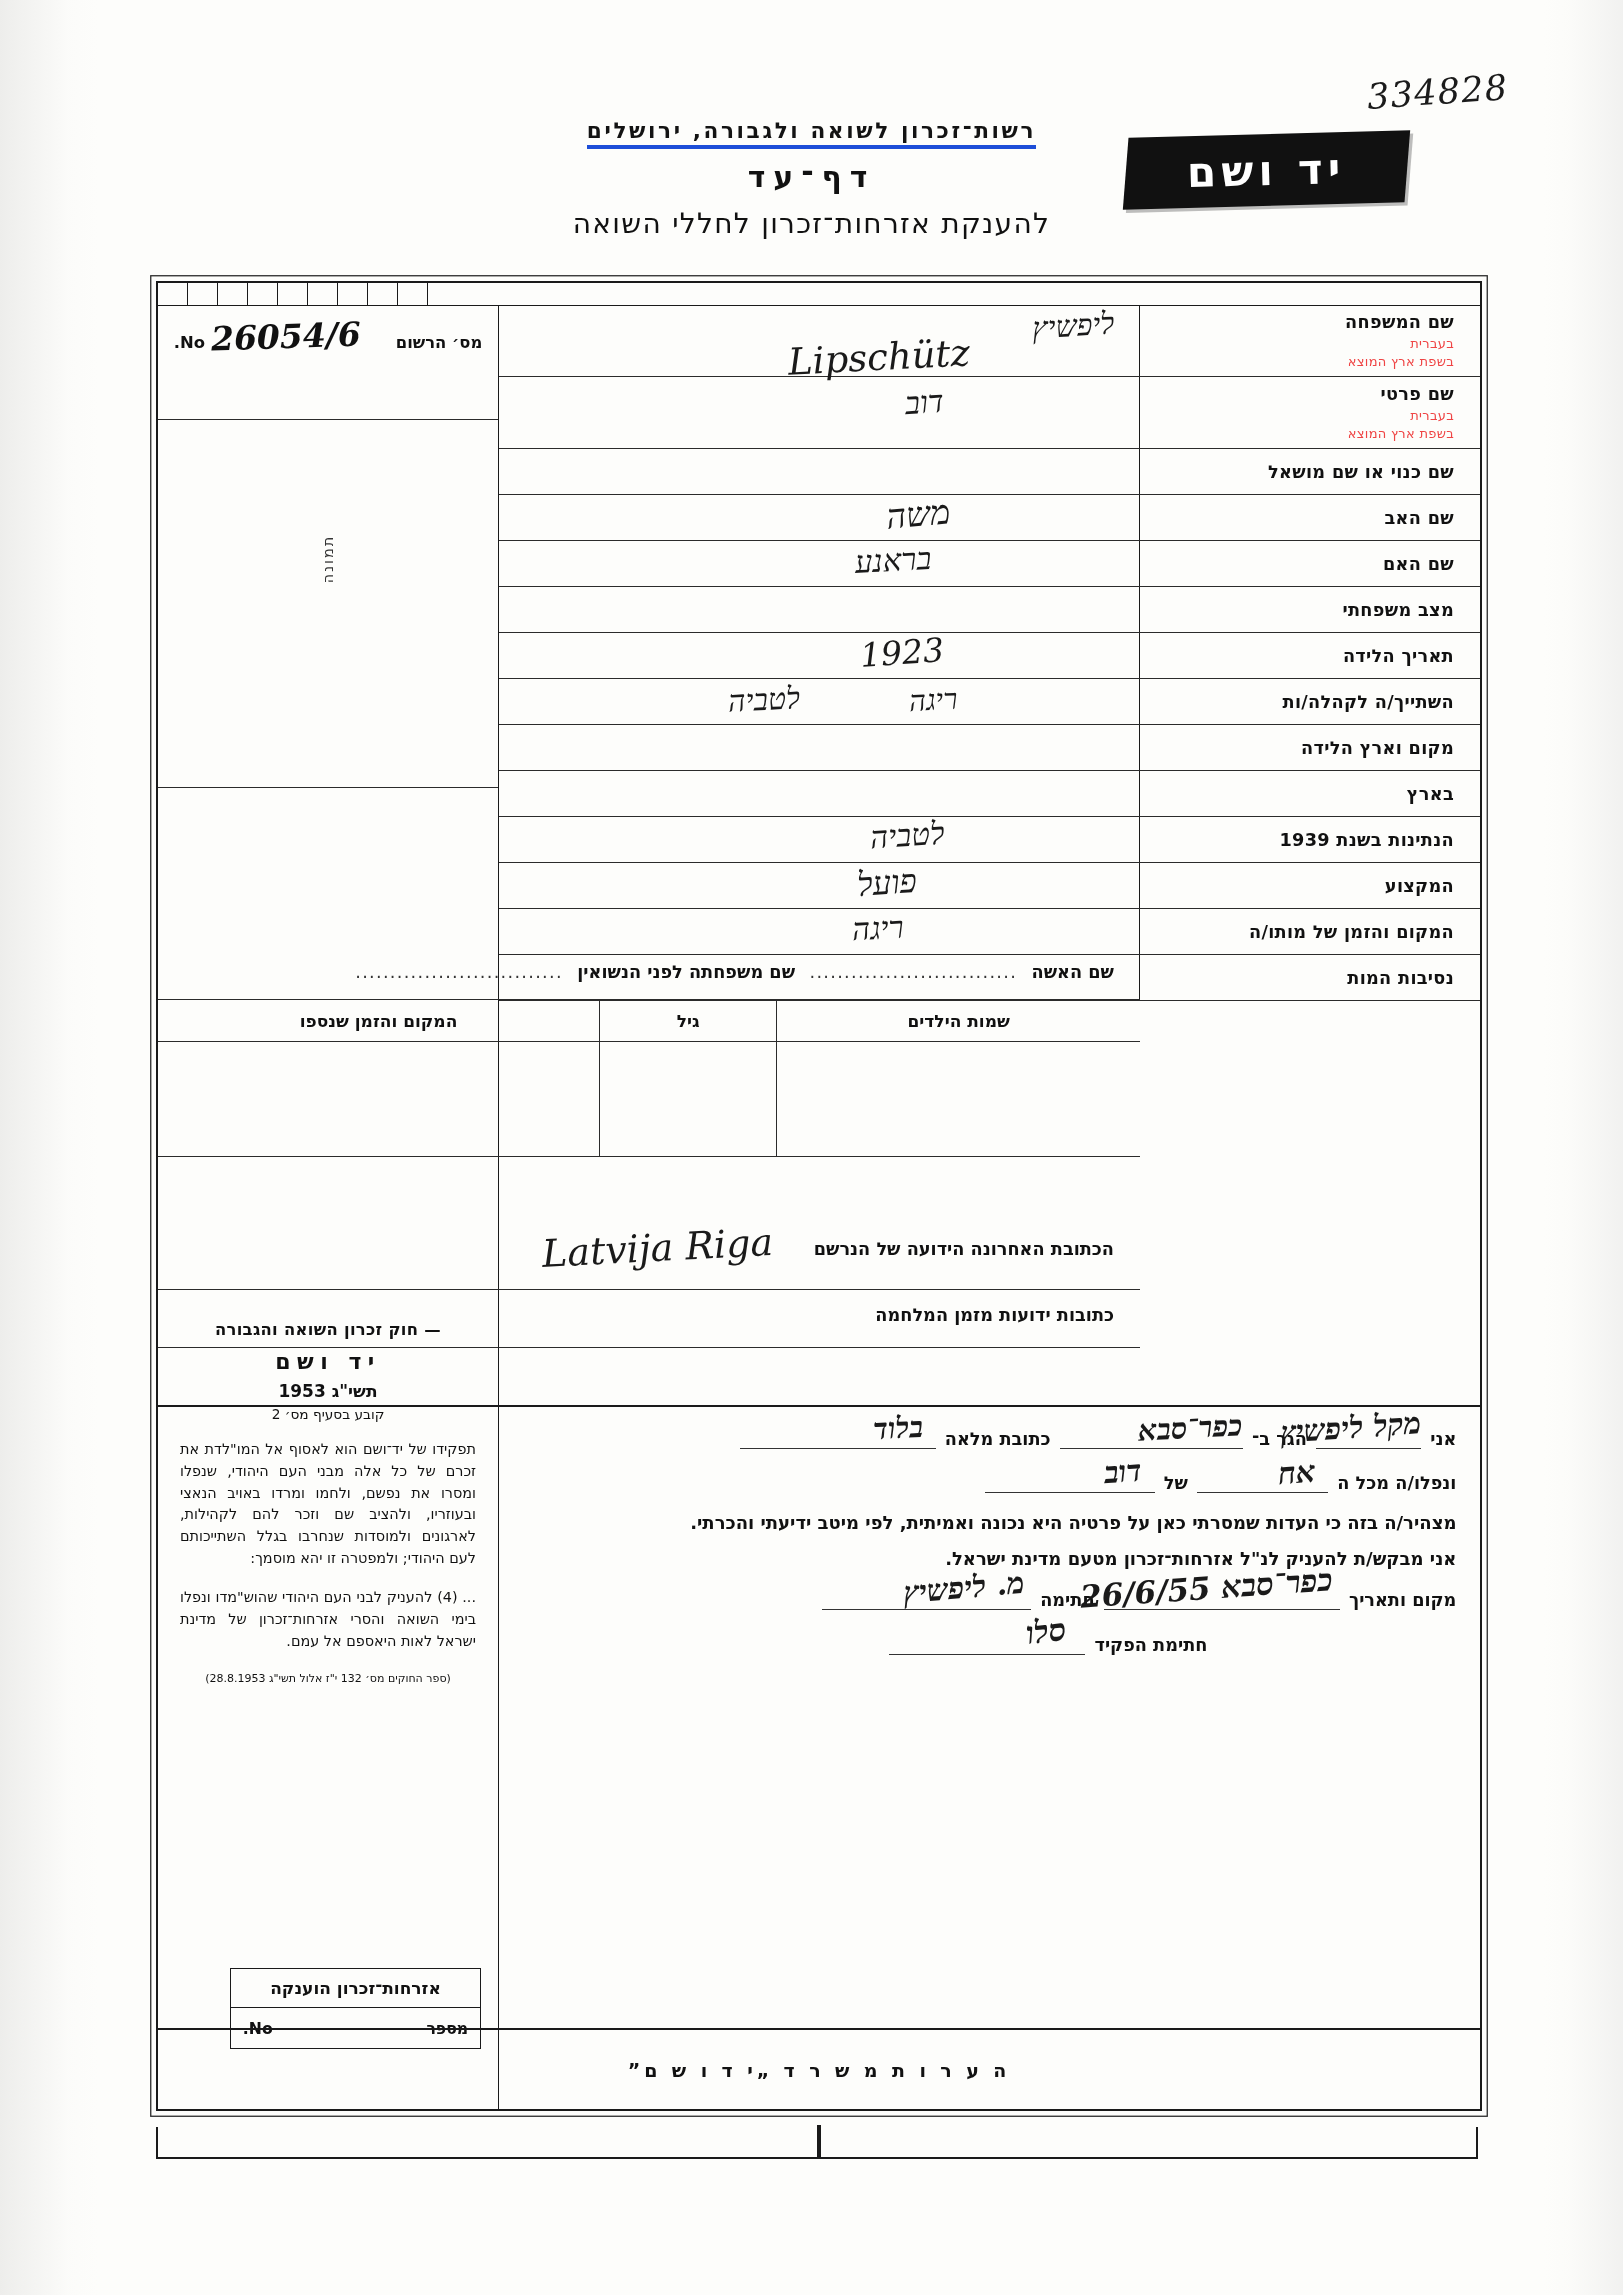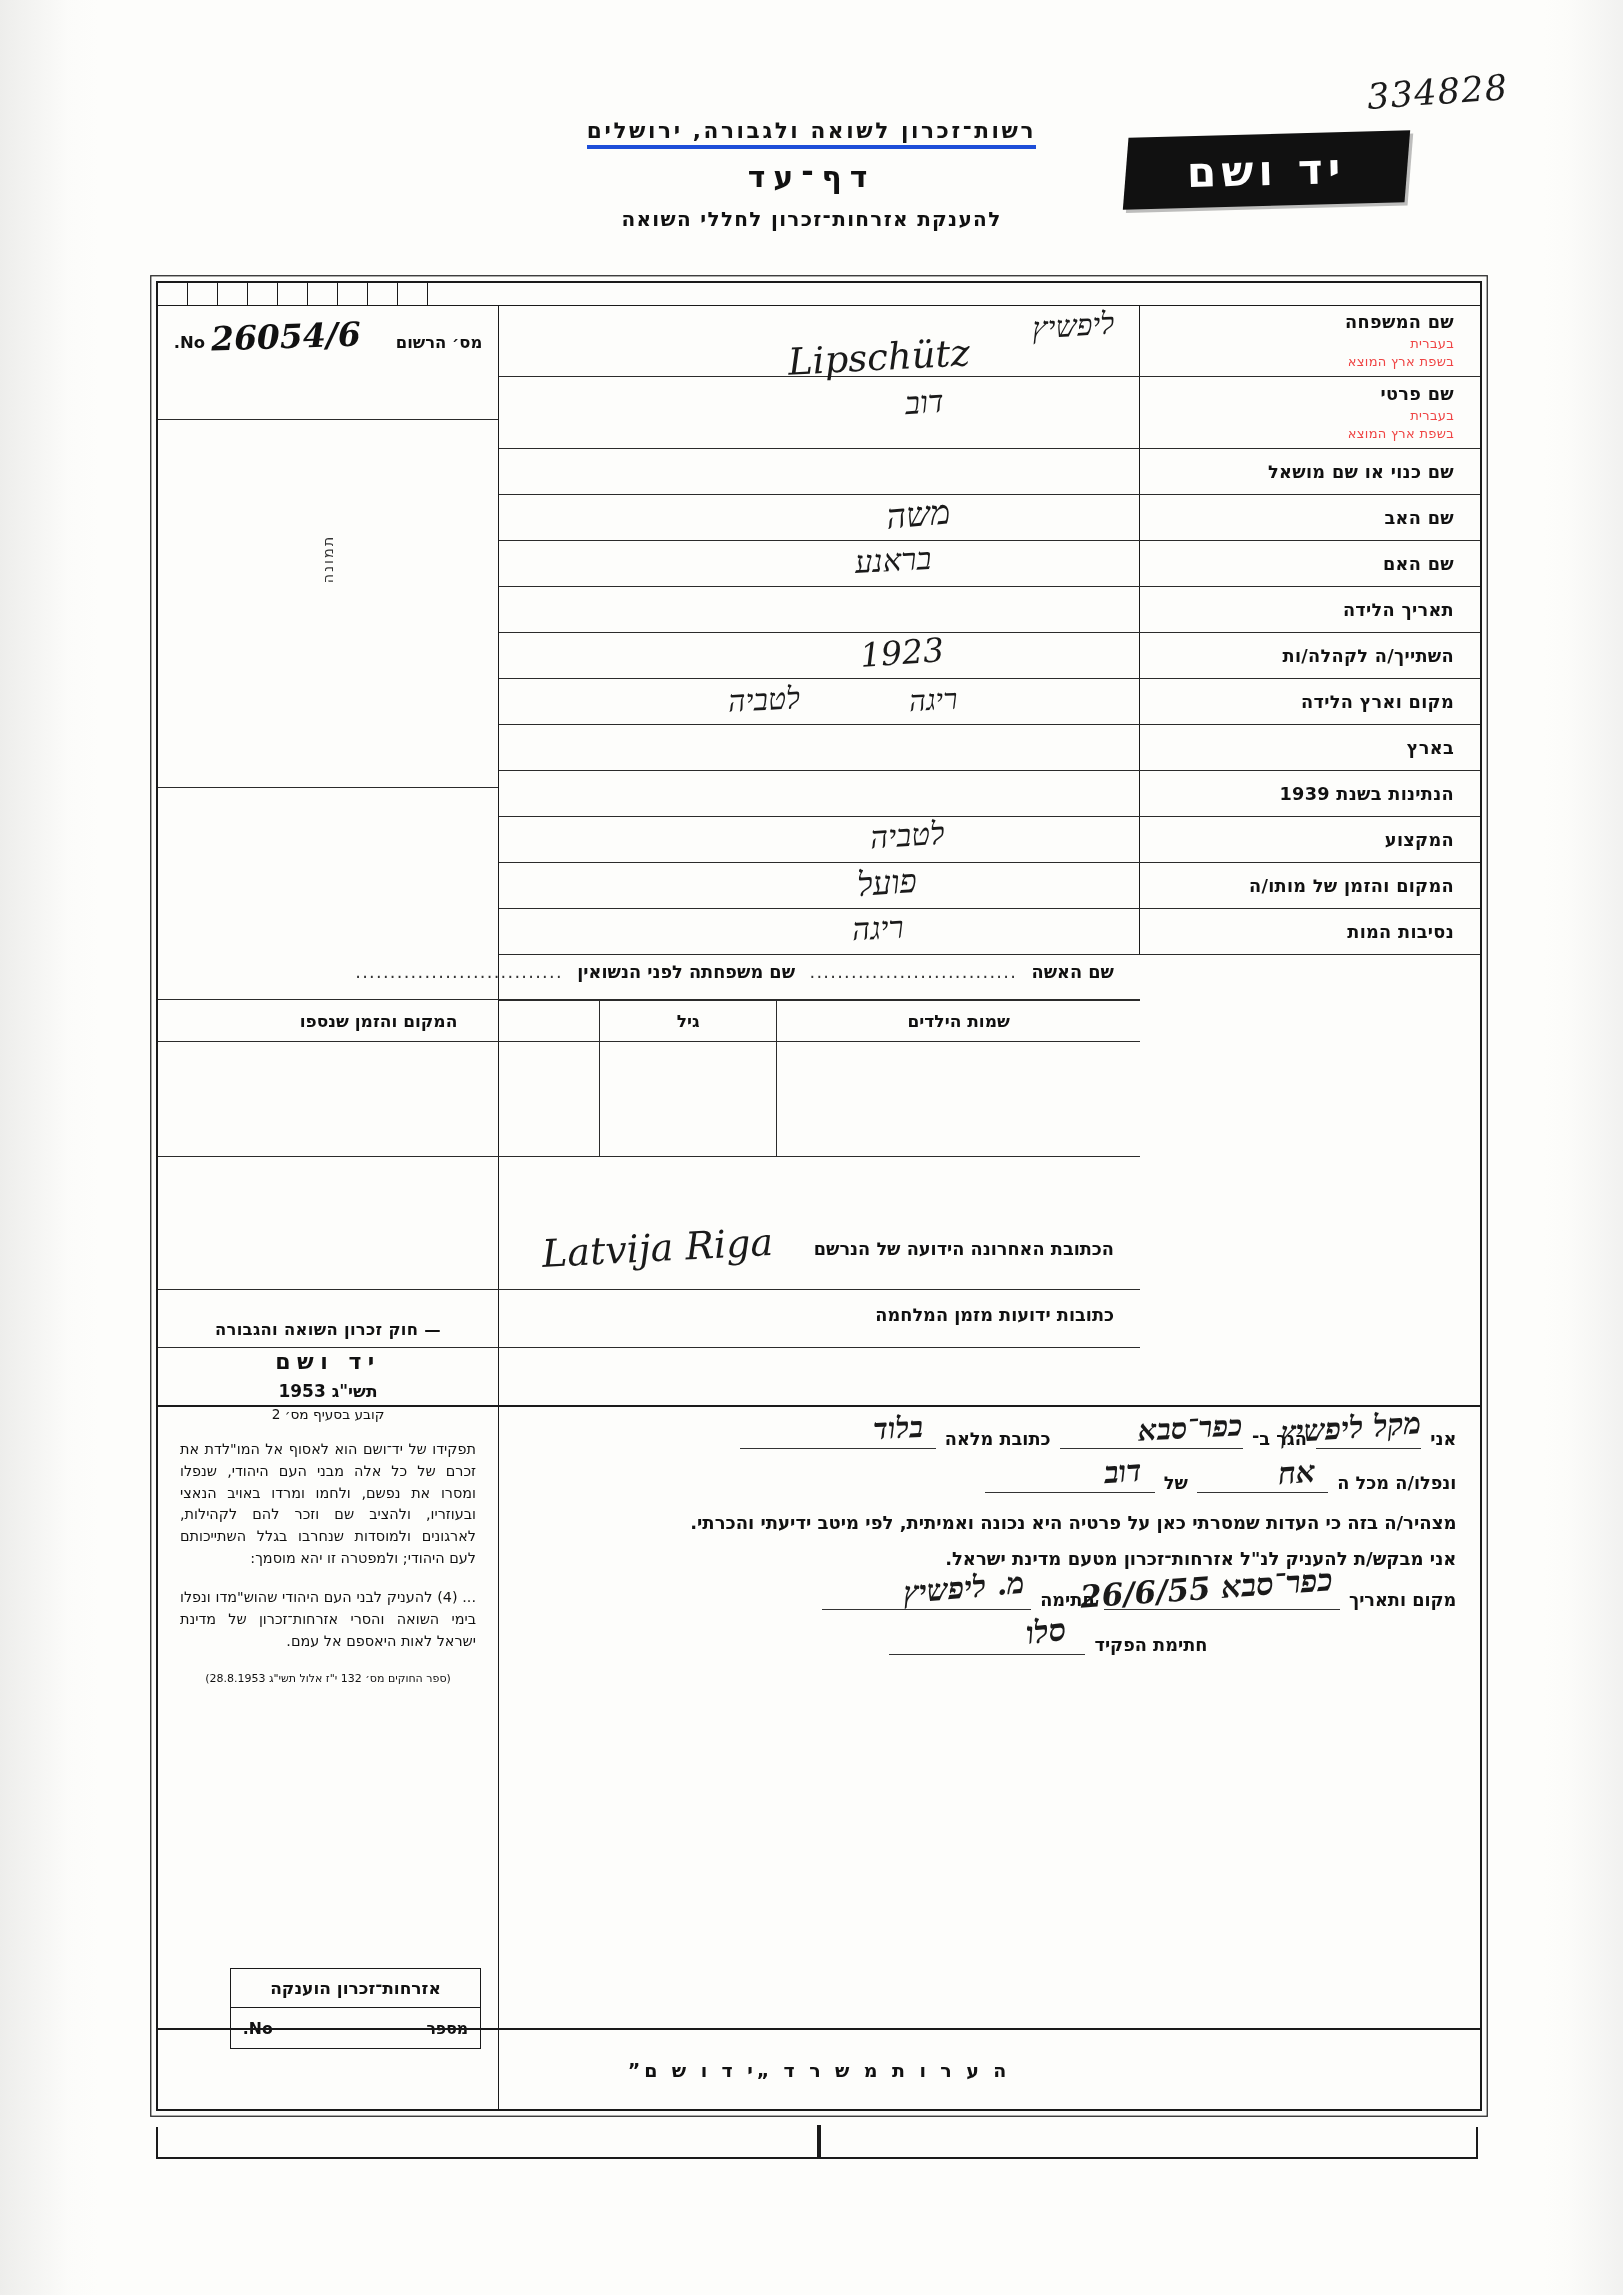--- a/index.html
+++ b/index.html
@@ -60,22 +60,22 @@
   .hdr-auth .u { border-bottom: 4px solid #1d4ed8; padding-bottom: 2px; }
   .hdr-title {
     margin-top: 15.7px;
     font-size: 30px;
     font-weight: bold;
     letter-spacing: 7.9px;
     direction: rtl;
   }
   .hdr-sub {
     margin-top: 13px;
-    font-size: 20px;
-    font-weight: bold;
+    font-size: 28px;
+    font-weight: normal;
     letter-spacing: 1.3px;
     direction: rtl;
   }
   .logo {
     position: absolute;
     top: 134px; right: 216px;
     width: 281px; height: 72px;
     background: #111;
     transform: skewX(-6deg) rotate(-1.5deg);
     display: flex;
@@ -401,20 +401,21 @@
         <span class="sub">בשפת ארץ המוצא</span>
       </div>
       <div class="lbl tall">
         <span class="main">שם פרטי</span>
         <span class="sub">בעברית</span>
         <span class="sub">בשפת ארץ המוצא</span>
       </div>
       <div class="lbl">שם כנוי או שם מושאל</div>
       <div class="lbl">שם האב</div>
       <div class="lbl">שם האם</div>
+      <div class="lbl">מצב משפחתי</div>
       <div class="lbl">תאריך הלידה</div>
       <div class="lbl">השתייך/ה לקהלה/ות</div>
       <div class="lbl">מקום וארץ הלידה</div>
       <div class="lbl">בארץ</div>
       <div class="lbl">הנתינות בשנת 1939</div>
       <div class="lbl">המקצוע</div>
       <div class="lbl">המקום והזמן של מותו/ה</div>
       <div class="lbl">נסיבות המות</div>
     </div>
 

